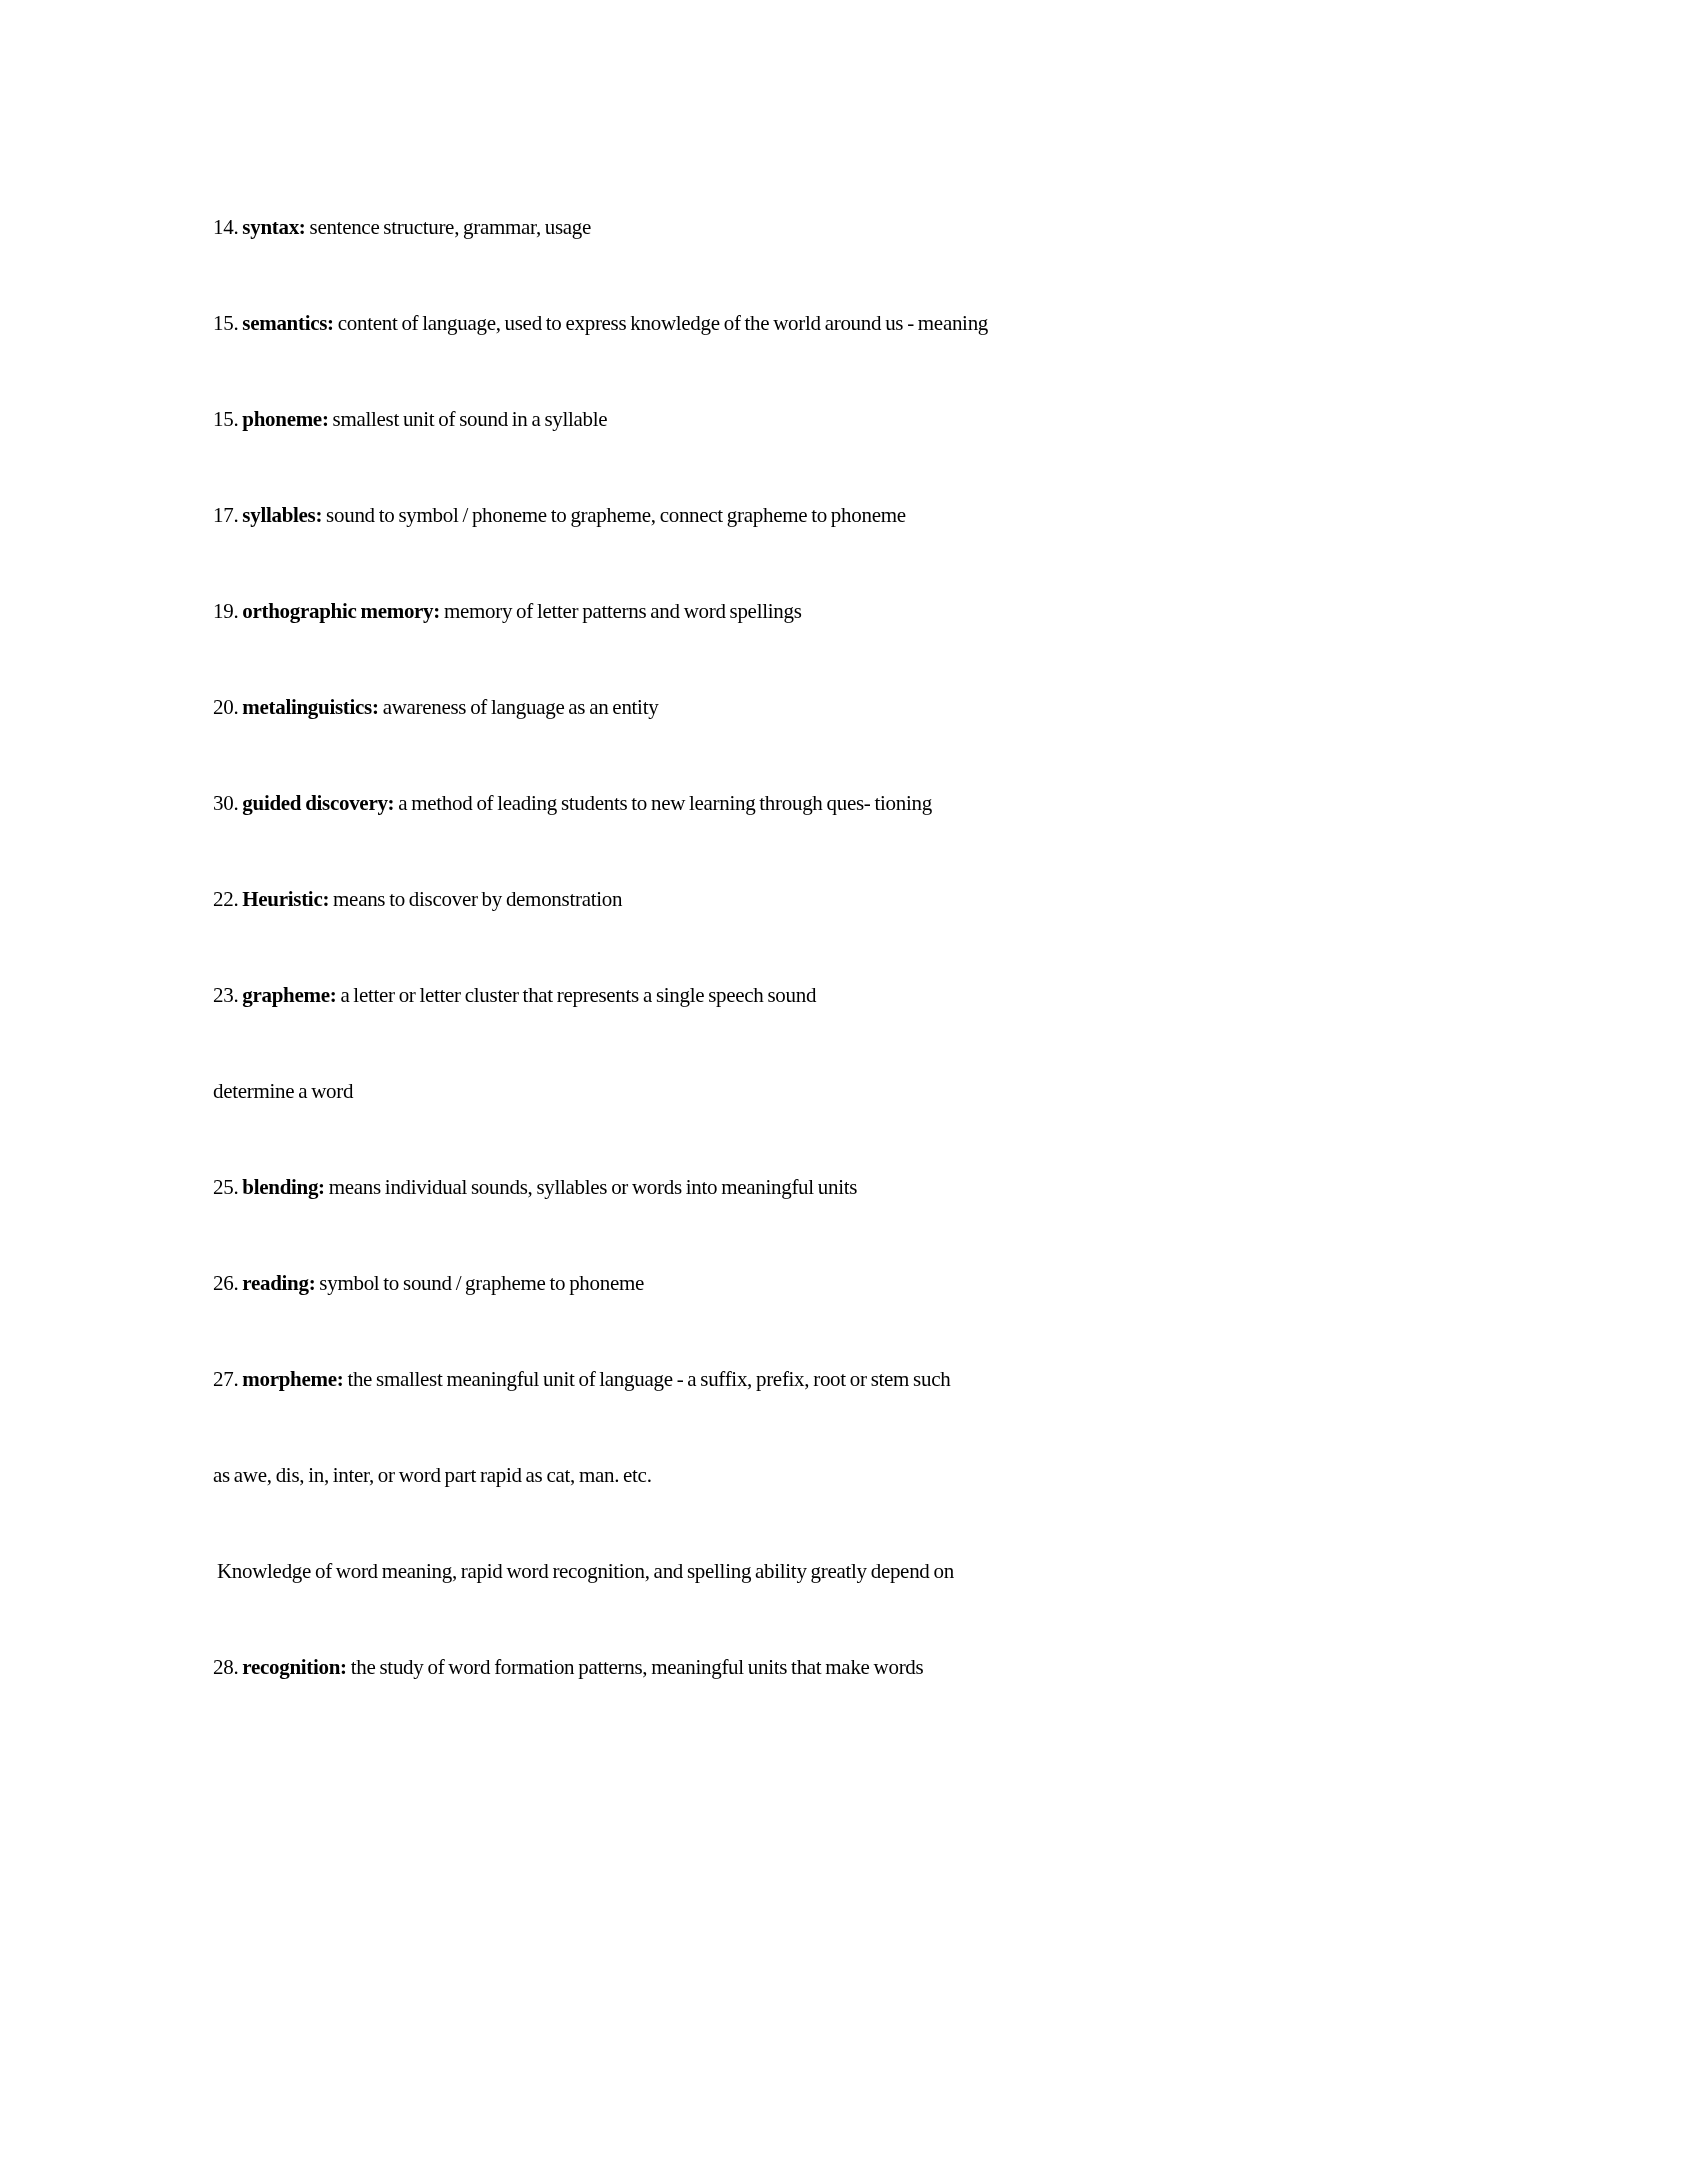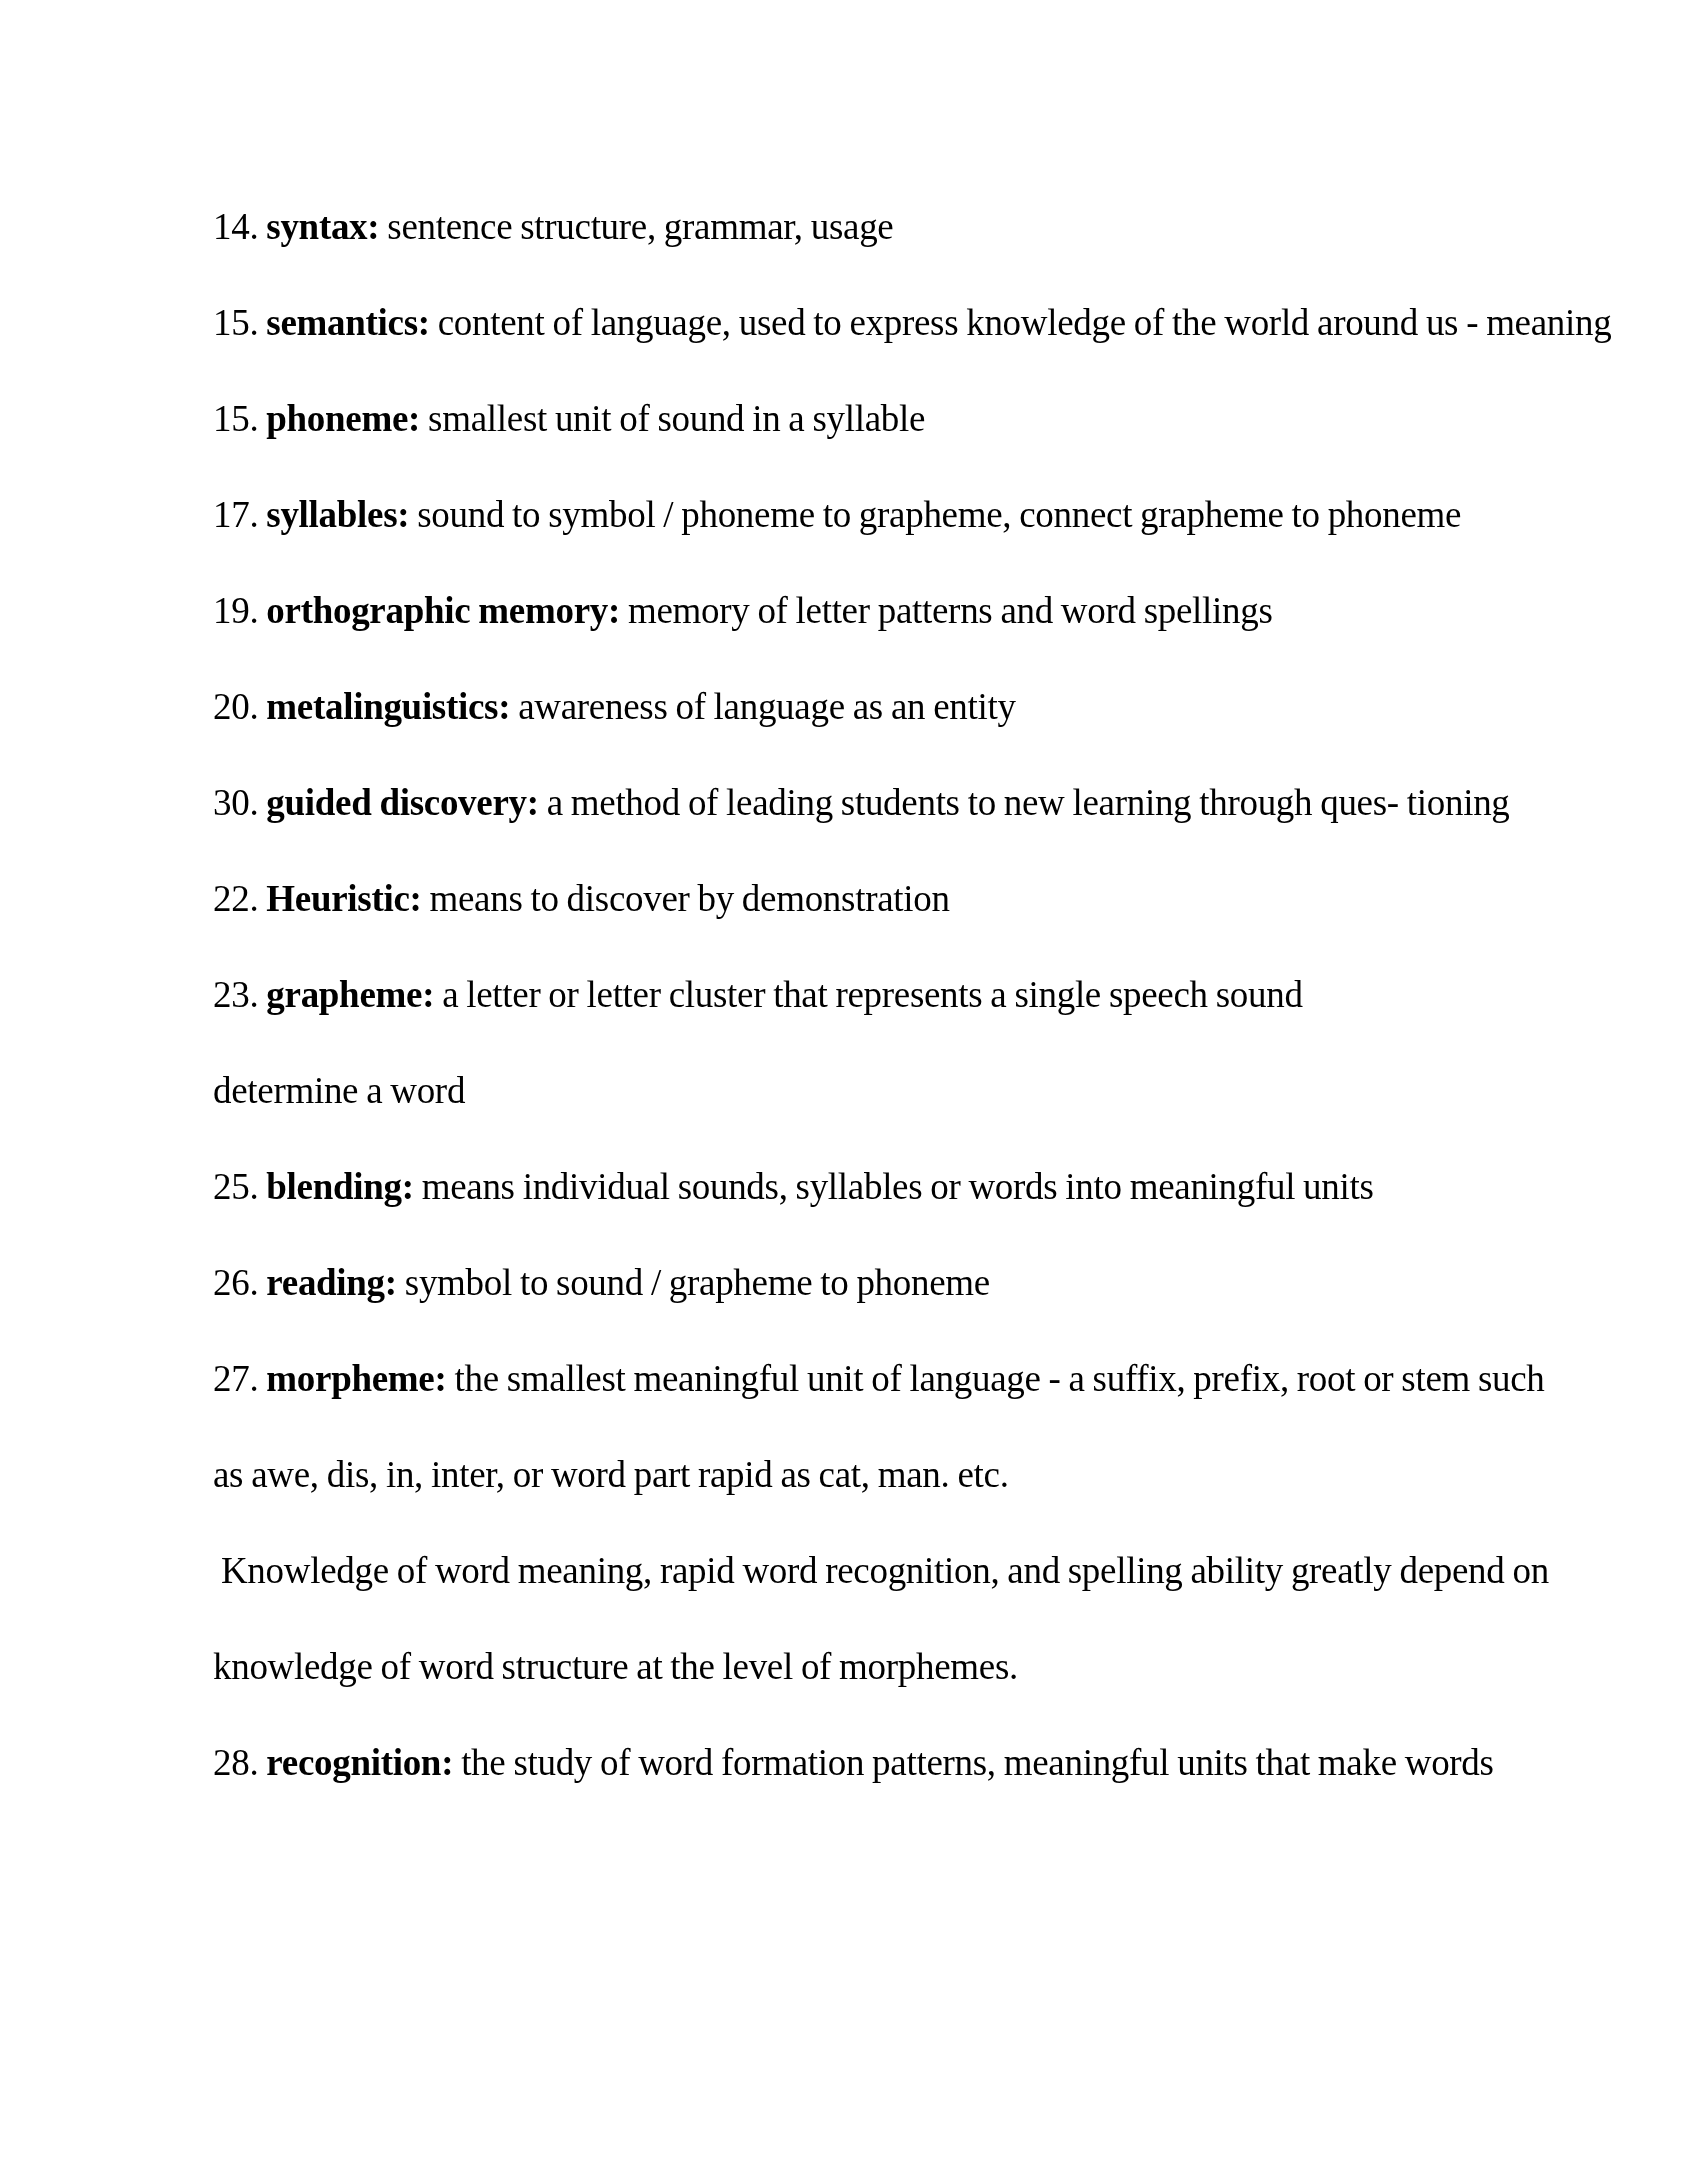--- a/index.html
+++ b/index.html
@@ -17,21 +17,21 @@
   }
   .doc {
     position: absolute;
     left: 213px;
     top: 179px;
     width: 1337px;
   }
   .line {
     height: 96px;
     line-height: 96px;
-    font-size: 37px;
+    font-size: 21px;
     letter-spacing: -0.3px;
     word-spacing: -1px;
     white-space: pre;
     color: #000000;
   }
   .term {
     font-weight: bold;
   }
 </style>
 </head>
@@ -46,16 +46,15 @@
     <div class="line"><span>20.</span> <span class="term">metalinguistics:</span> <span>awareness of language as an entity</span></div>
     <div class="line"><span>30.</span> <span class="term">guided discovery:</span> <span>a method of leading students to new learning through ques- tioning</span></div>
     <div class="line"><span>22.</span> <span class="term">Heuristic:</span> <span>means to discover by demonstration</span></div>
     <div class="line"><span>23.</span> <span class="term">grapheme:</span> <span>a letter or letter cluster that represents a single speech sound</span></div>
     <div class="line"><span>determine a word</span></div>
     <div class="line"><span>25.</span> <span class="term">blending:</span> <span>means individual sounds, syllables or words into meaningful units</span></div>
     <div class="line"><span>26.</span> <span class="term">reading:</span> <span>symbol to sound / grapheme to phoneme</span></div>
     <div class="line"><span>27.</span> <span class="term">morpheme:</span> <span>the smallest meaningful unit of language - a suffix, prefix, root or stem such</span></div>
     <div class="line"><span>as awe, dis, in, inter, or word part rapid as cat, man. etc.</span></div>
     <div class="line"><span> Knowledge of word meaning, rapid word recognition, and spelling ability greatly depend on</span></div>
-    <div class="line"><span>knowledge of word structure at the level of morphemes.</span></div>
     <div class="line"><span>28.</span> <span class="term">recognition:</span> <span>the study of word formation patterns, meaningful units that make words</span></div>
   </div>
 
 
 </body></html>

